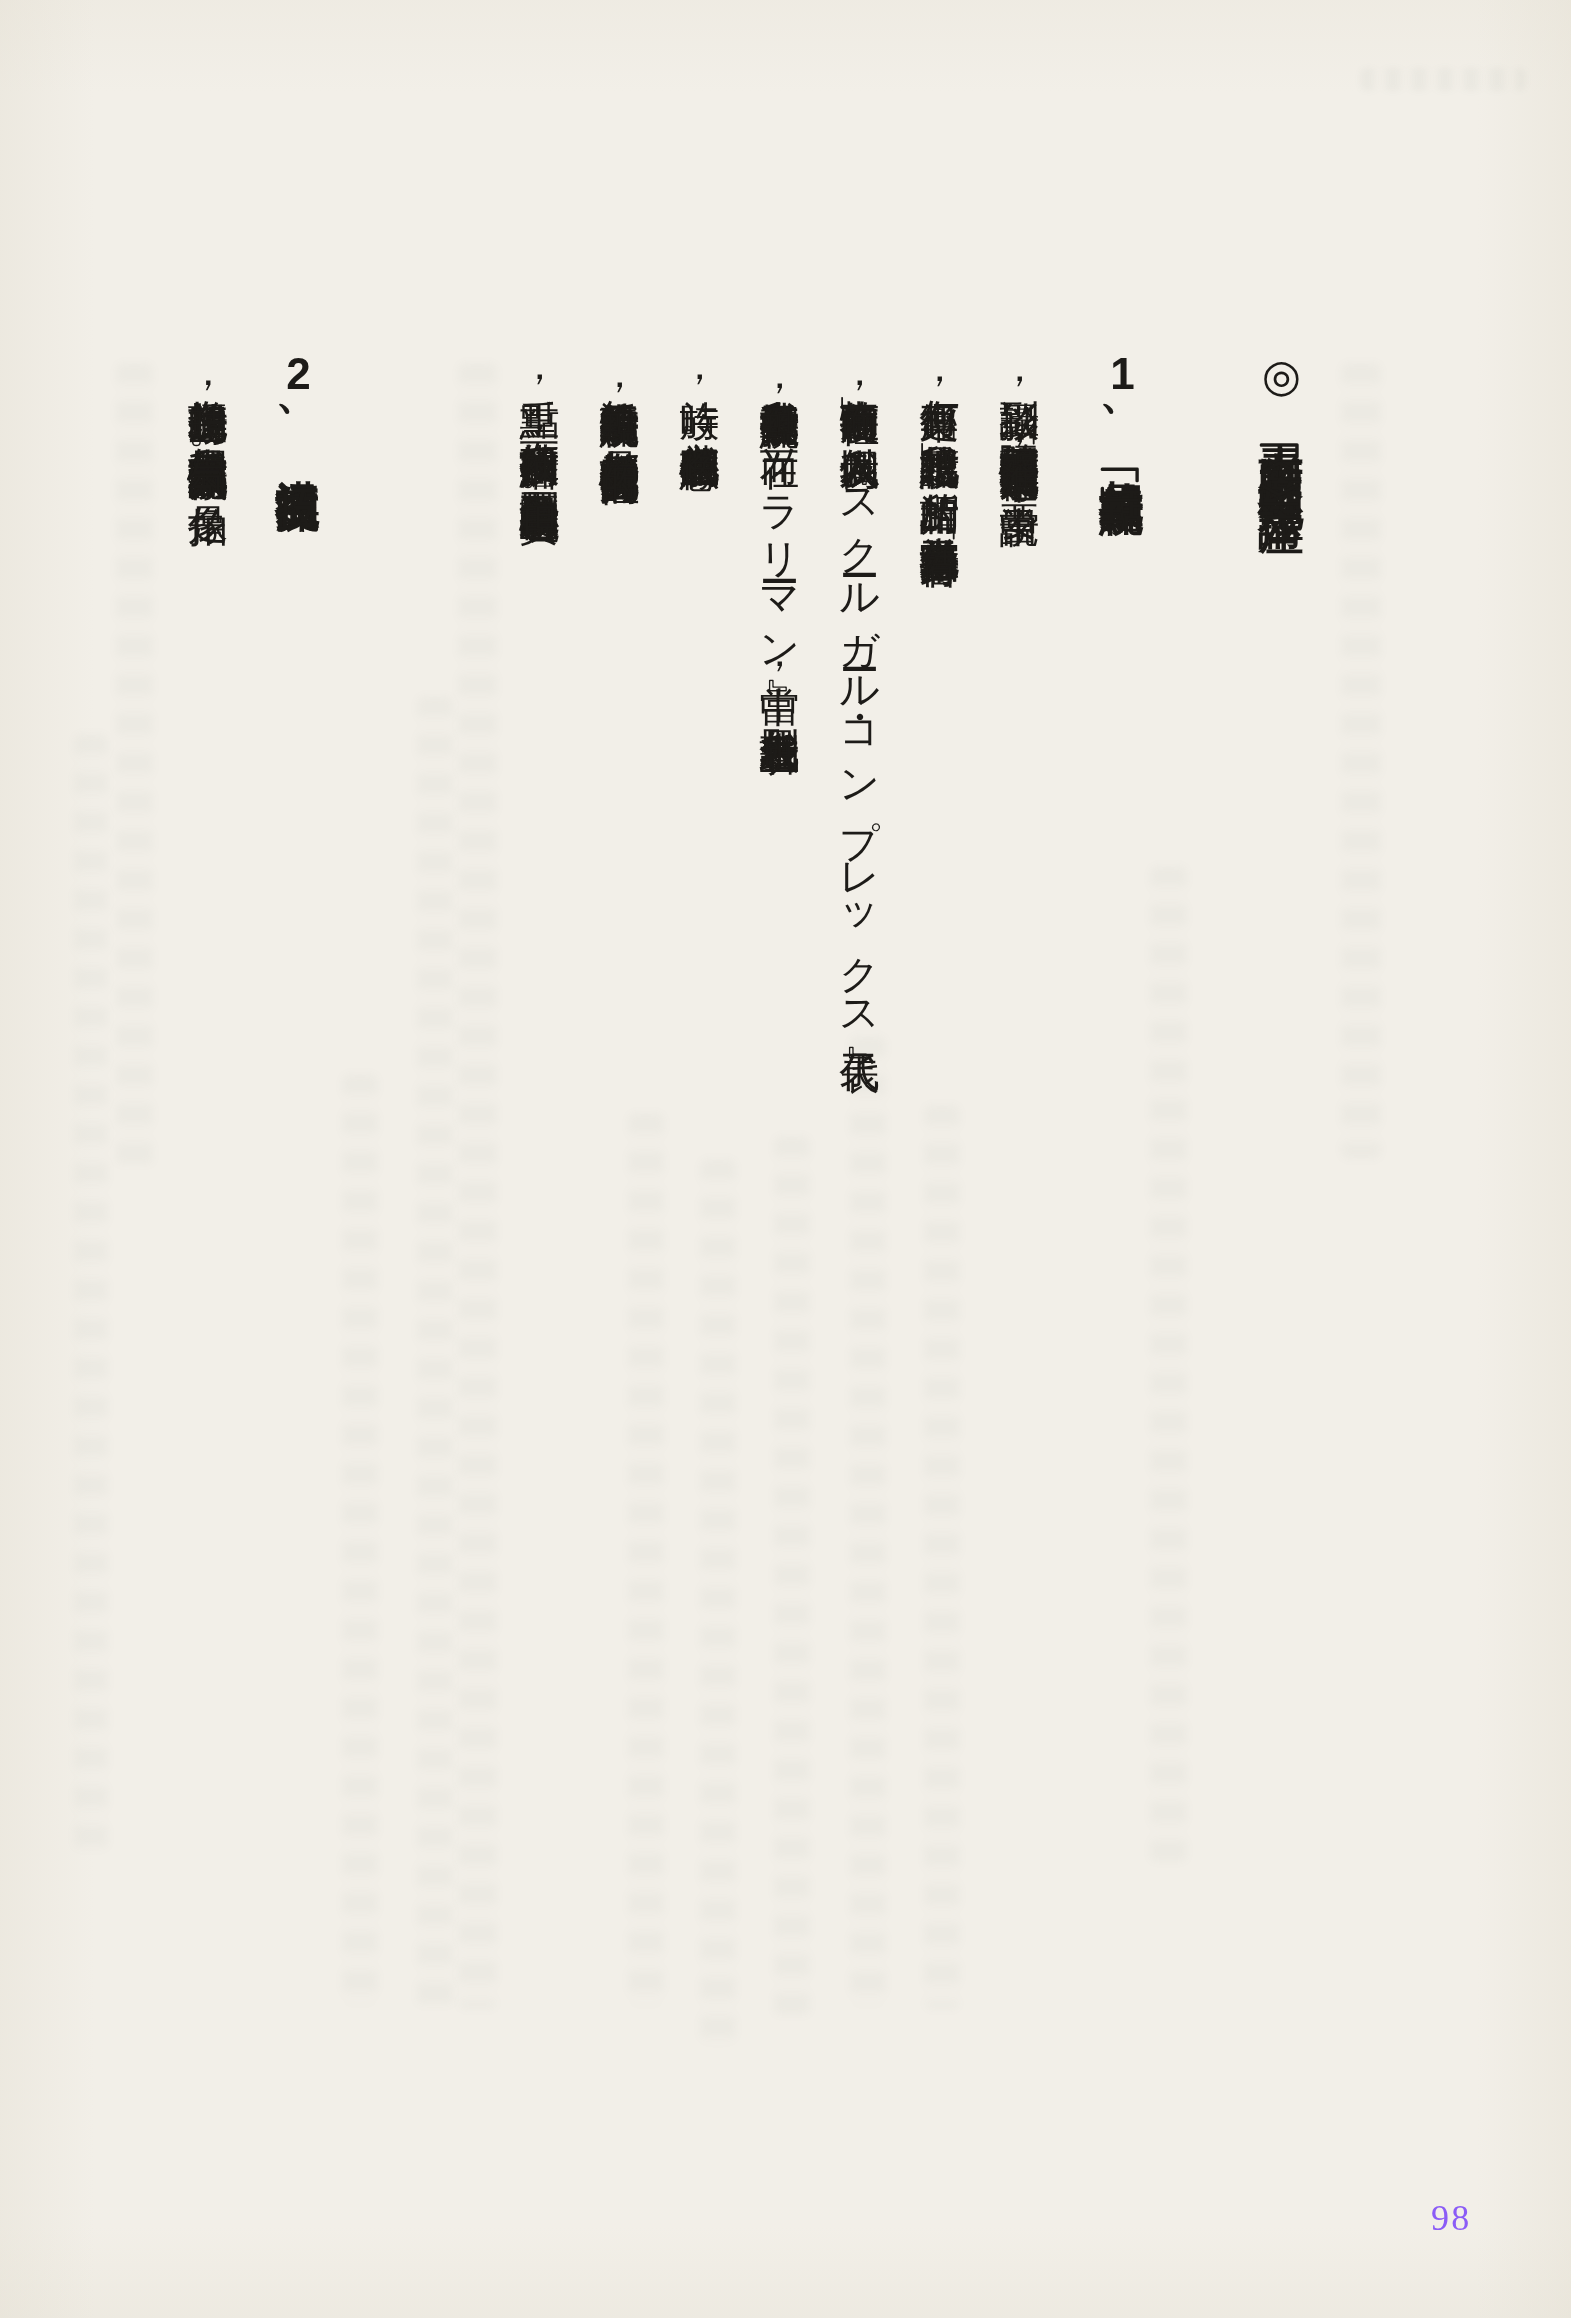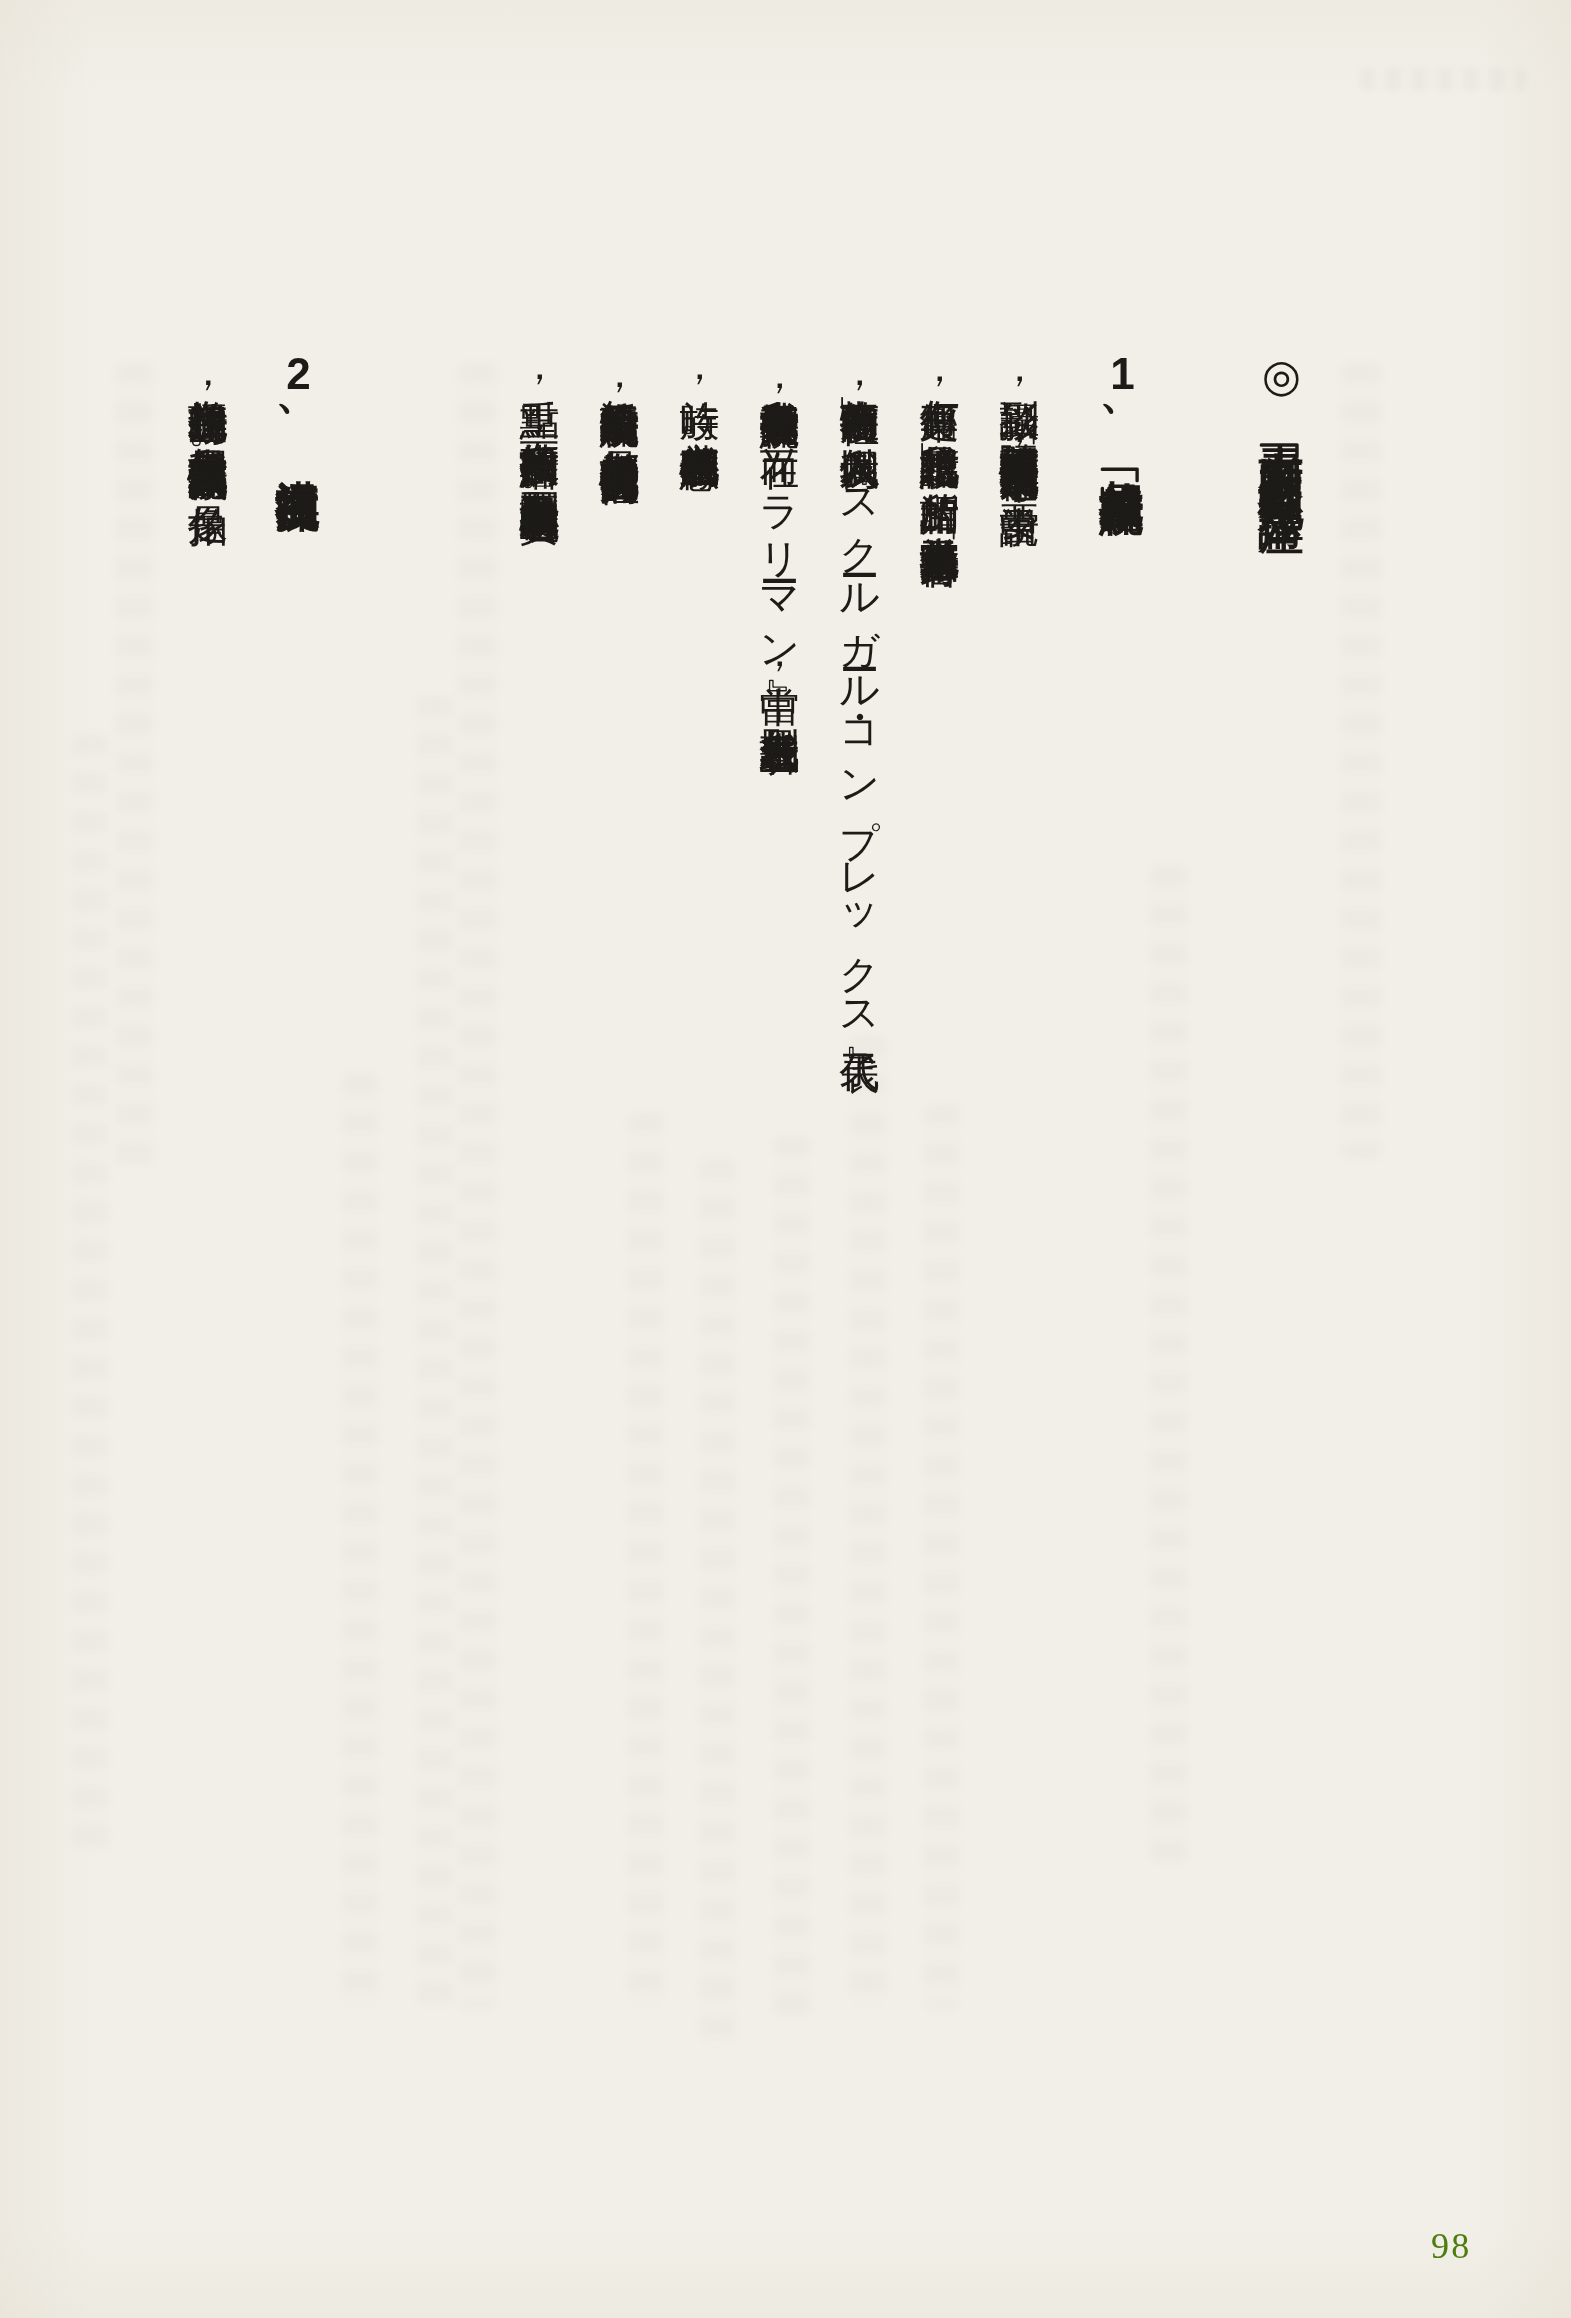--- a/index.html
+++ b/index.html
@@ -60,21 +60,21 @@
   .bline{
     font-family:"Liberation Serif","DejaVu Serif",serif;
     font-weight:400;font-size:40px;line-height:80px;letter-spacing:0.8px;
     padding-top:18.5px;white-space:nowrap;
   }
   .p-start{margin-block-start:25px;}
   .p3-start{margin-block-start:12.4px;}
   .page-number{
     position:absolute;left:1431px;top:2197px;
     font-family:"Liberation Serif","DejaVu Serif",serif;
-    font-size:36px;color:#4d7c0f;letter-spacing:2.3px;margin-top:28px;
+    font-size:36px;color:#8b5cf6;letter-spacing:2.3px;
   }
 </style>
 </head>
 <body>
 
 <div class="paper"></div>
 
 <div class="ghost g1"></div>
 <div class="ghost g2"></div>
 <div class="ghost g3"></div>

